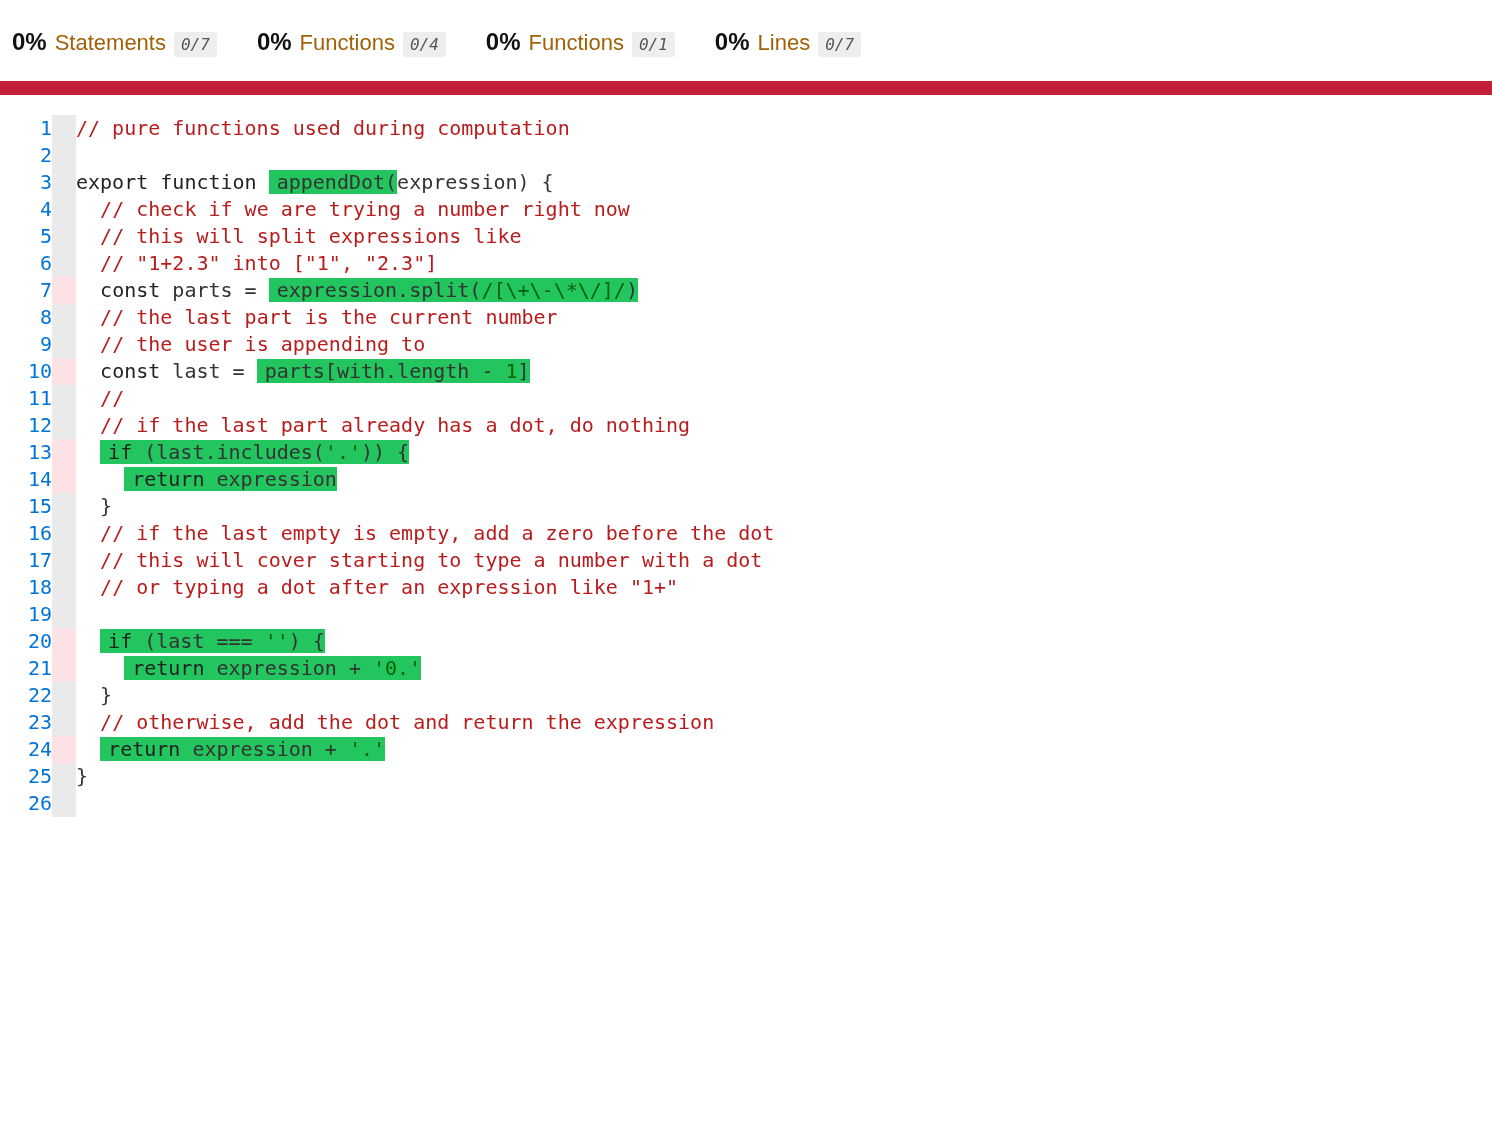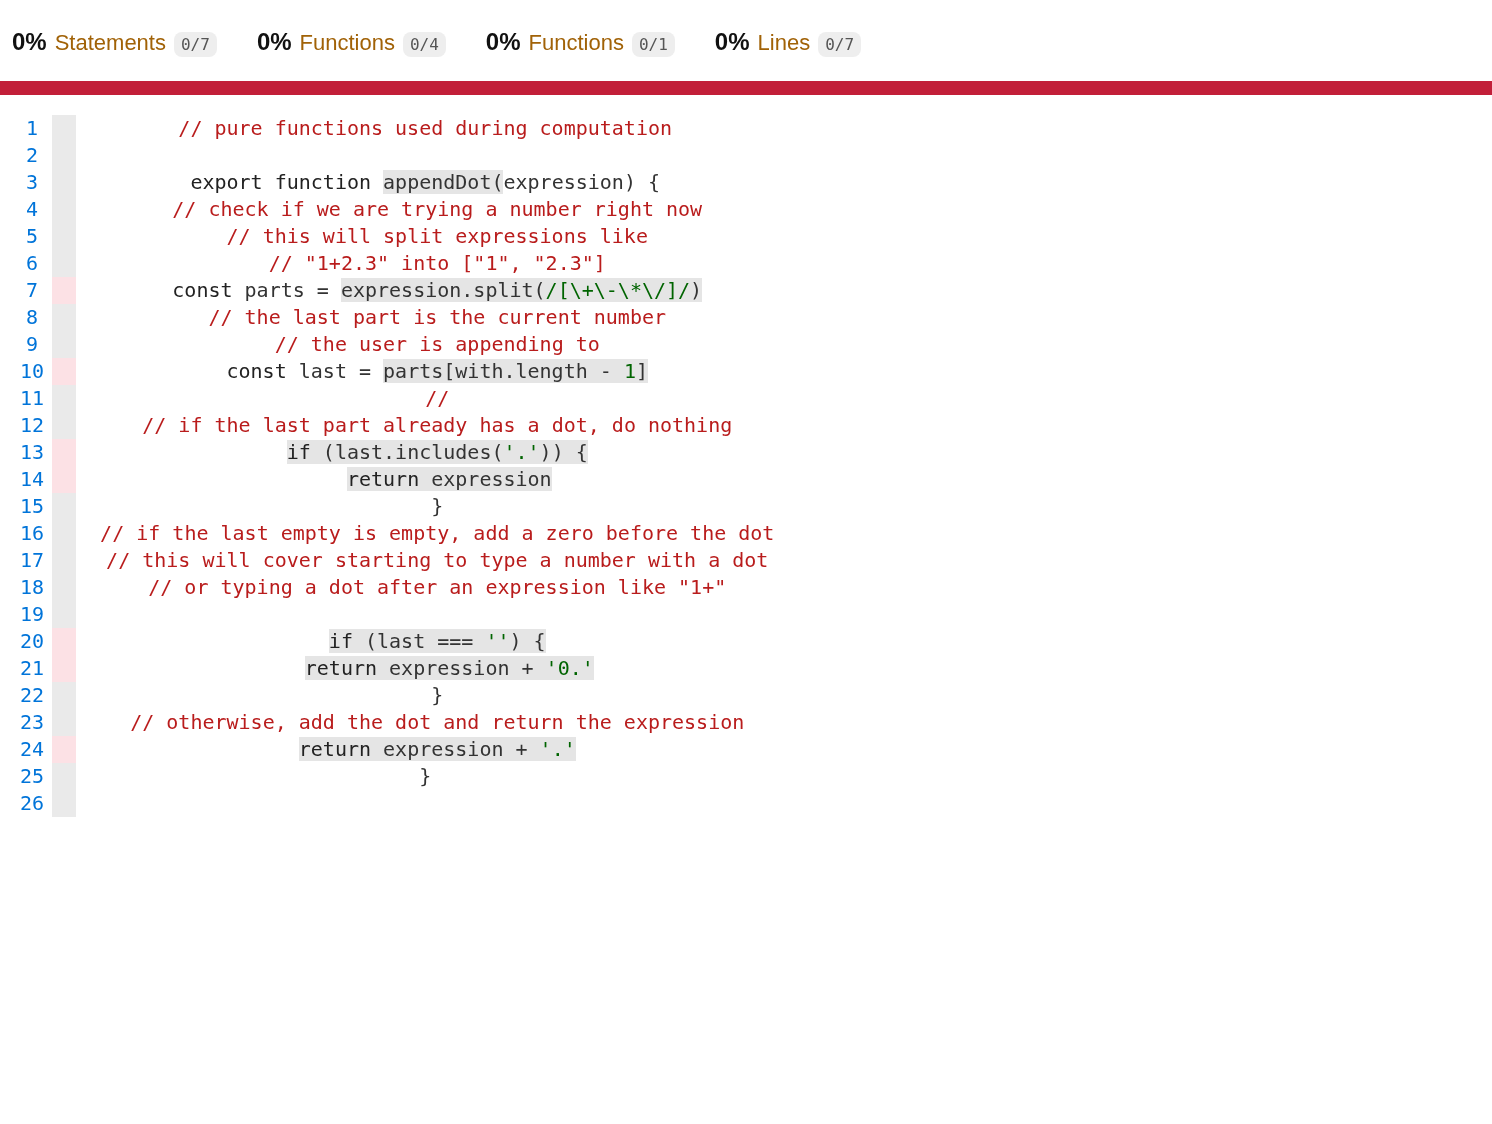--- a/index.html
+++ b/index.html
@@ -37,46 +37,46 @@
       font-size: 24px;
       font-weight: bold;
       color: #111;
     }
     .metric .label {
       font-size: 22px;
       color: #a16207;
     }
     .metric .frac {
       background: #eee;
-      border-radius: 8px;
+      border-radius: 3px;
       padding: 3px 7px;
       font-family: Menlo, Consolas, monospace;
       font-size: 16px;
       color: #555;
+      font-style: italic;
     }
     .hint {
       font-size: 22px;
       color: #888;
       margin: 8px 0 28px 0;
     }
     .hint i {
       font-style: italic;
       color: #888;
     }
     .status-bar {
       height: 14px;
       width: 100%;
       background: #C21F39;
     }
     pre {
       margin: 0;
       font-family: Menlo, Consolas, "Lucida Console", monospace;
       font-size: 20px;
       line-height: 27px;
-      text-align: center;
     }
     table.coverage {
       border-collapse: collapse;
       margin: 10px 0;
     }
     table.coverage td {
       padding: 0;
       vertical-align: top;
     }
     td.line-count {
@@ -108,21 +108,22 @@
     .prettyprint {
       white-space: pre;
     }
     .com { color: #b91c1c; }
     .kwd { color: #222; }
     .pln { color: #333; }
     .pun { color: #333; }
     .str { color: #006400; }
     .lit { color: #006400; }
     .fstat-no, .cstat-no, .cbranch-no {
-      background: #e5e5e5;
+      background: #22c55e;
+      padding-left: 8px;
     }
   </style>
 </head>
 <body>
 
 <div class="wrapper">
 
   <div class="metrics">
     <div class="metric">
       <span class="pct">0%</span>

